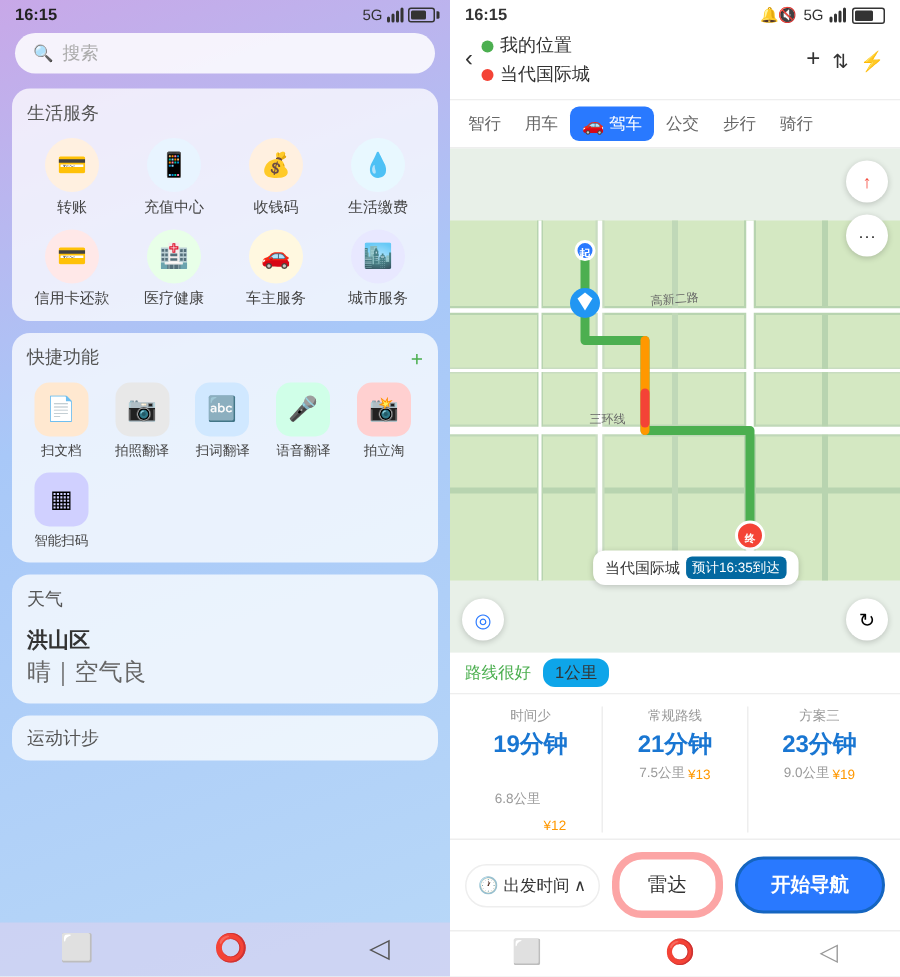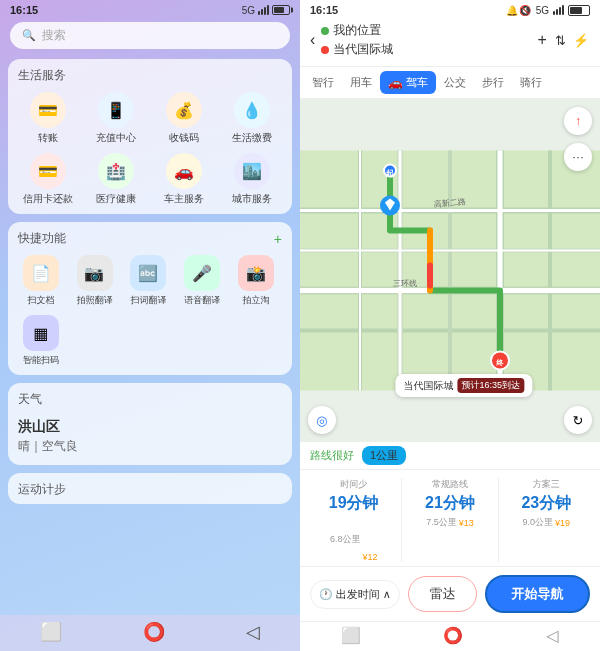--- a/index.html
+++ b/index.html
@@ -156,21 +156,21 @@
 
     
     .weather-content {
       display: flex;
       align-items: flex-end;
       justify-content: space-between;
       padding: 2px 0;
     }
     .weather-left { }
     .weather-city { font-size: 14px; color: #333; font-weight: 600; }
-    .weather-status { font-size: 12px; color: #666; margin-top: 2px; }
+    .weather-status { font-size: 16px; color: #666; margin-top: 2px; }
     .weather-right { text-align: right; }
     .weather-temp { font-size: 24px; font-weight: 300; color: #333; }
     .weather-range { font-size: 10px; color: #666; display: flex; align-items: center; gap: 3px; }
     .sun-icon { color: #ffaa00; }
 
     
     .steps-section {
       background: rgba(255,255,255,0.75);
       margin: 4px 8px 6px;
       border-radius: 12px;
@@ -284,21 +284,21 @@
       padding: 4px 8px;
       font-size: 10px;
       color: #333;
       box-shadow: 0 1px 4px rgba(0,0,0,0.2);
       display: flex;
       align-items: center;
       gap: 4px;
       white-space: nowrap;
     }
     .eta-badge {
-      background: #7f1d1d;
+      background: #0369a1;
       color: white;
       font-size: 9px;
       padding: 1px 4px;
       border-radius: 4px;
     }
 
     
     .route-quality-bar {
       background: white;
       display: flex;
@@ -357,21 +357,21 @@
       cursor: pointer;
       padding: 6px 8px;
       border: 1px solid #eee;
       border-radius: 16px;
     }
     .depart-time-icon { font-size: 11px; color: #999; }
     .radar-btn {
       flex: 1;
       text-align: center;
       padding: 8px;
-      border: 1px solid #fca5a5;
+      border: 5px solid #fca5a5;
       border-radius: 20px;
       font-size: 13px;
       color: #333;
       cursor: pointer;
     }
     .start-nav-btn {
       flex: 1.5;
       background: #2979ff;
       color: white;
       text-align: center;

